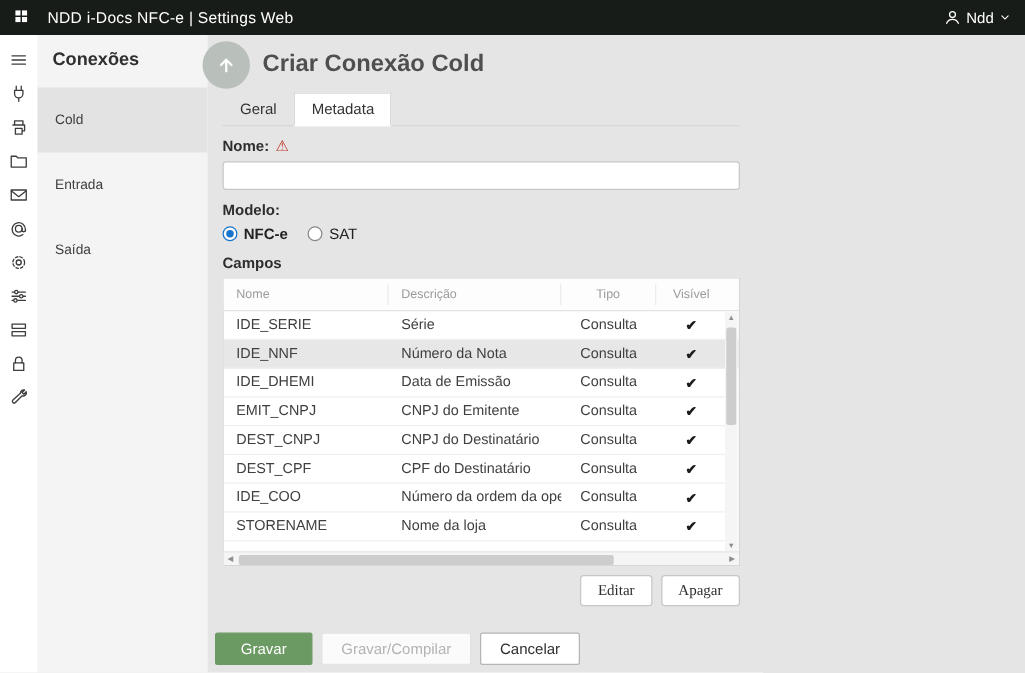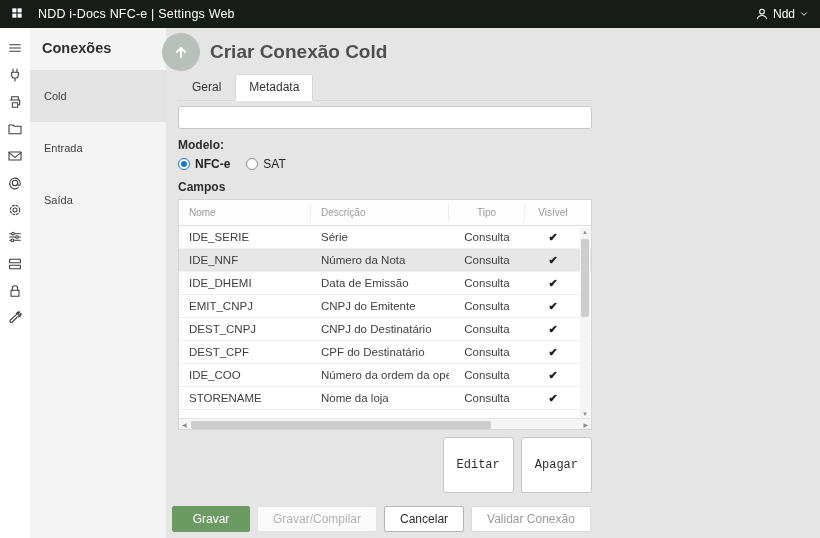--- a/index.html
+++ b/index.html
@@ -50,21 +50,21 @@
 .trow{display:grid;grid-template-columns:132px 138px 76px 56px;height:23px;align-items:center;border-bottom:1px solid #efefef;cursor:pointer}
 .trow.selected{background:#e7e7e7}
 .cell{font-size:11.5px;color:#3f3f3f;padding:0 10px;white-space:nowrap;overflow:hidden}
 .cell.center{text-align:center;padding:0}
 .cell.check{font-size:11px;color:#1c1c1c;font-weight:700}
 .vscroll{position:absolute;top:27px;right:1px;width:10px;height:192px;background:#f5f5f5;display:flex;flex-direction:column;align-items:center;justify-content:space-between;font-size:6px;color:#8d8d8d;line-height:10px}
 .vthumb{position:absolute;top:12px;left:1px;width:8px;height:78px;background:#cdcdcd;border-radius:2px}
 .hscroll{height:11px;border-top:1px solid #e5e5e5;background:#f5f5f5;position:relative;display:flex;align-items:center;justify-content:space-between;padding:0 3px;font-size:6px;color:#8d8d8d}
 .hthumb{position:absolute;left:12px;top:1.5px;height:8px;width:300px;background:#cdcdcd;border-radius:2px}
 .table-actions{width:414px;display:flex;justify-content:flex-end;gap:7px;margin-top:7px}
-.abtn{font-size:12px;color:#2e2e2e;background:#fff;border:1px solid #c6c6c6;border-radius:3px;padding:20px 13px;cursor:pointer;font-family:Liberation Mono, monospace}
+.abtn{font-size:12px;color:#2e2e2e;background:#fff;border:1px solid #c6c6c6;border-radius:3px;padding:4px 13px;cursor:pointer;font-family:Liberation Serif, serif}
 .footer-actions{position:absolute;left:6px;bottom:6px;display:flex;gap:7px}
 .fbtn{font-size:12px;padding:5px 15px;border-radius:2px;cursor:pointer;font-family:inherit;min-width:78px;text-align:center}
 .fbtn.primary{background:var(--accent,#6c9a63);border:1px solid var(--accent,#6c9a63);color:#fff}
 .fbtn.disabled{background:#fbfbfb;border:1px solid #e3e3e3;color:#b3b3b3}
 .fbtn.default{background:#fff;border:1px solid #b5b5b5;color:#2e2e2e}
 .fbtn.muted{background:#fff;border:1px solid #dcdcdc;color:#9a9a9a}
 </style>
 </head>
 <body>
 
@@ -180,20 +180,24 @@
         </div>
         <h1 class="page-title">Criar Conexão Cold</h1>
       </div>
 
       <div class="tabs" id="tabs">
           <div class="tab">Geral</div>
           <div class="tab active">Metadata</div>
         </div>
 
       <div class="form">
+        <div class="label-row">
+          <span class="field-label">Nome:</span>
+          <span class="warn-icon">⚠</span>
+        </div>
         <input class="text-input" value="" style="">
 
         <div class="label-row">
           <span class="field-label">Modelo:</span>
         </div>
         <div class="radio-row" id="radios">
             <div class="radio-item checked">
               <span class="radio-dot"></span>
               <span class="radio-label">NFC-e</span>
             </div>
@@ -279,17 +283,16 @@
         <div class="table-actions" id="table-actions">
             <button class="abtn">Editar</button>
             <button class="abtn">Apagar</button>
           </div>
       </div>
 
       <div class="footer-actions" id="footer-actions">
           <button class="fbtn primary">Gravar</button>
           <button class="fbtn disabled">Gravar/Compilar</button>
           <button class="fbtn default">Cancelar</button>
-          <button class="fbtn muted">Validar Conexão</button>
         </div>
     </main>
   </div>
 </div>
 
 </body></html>

